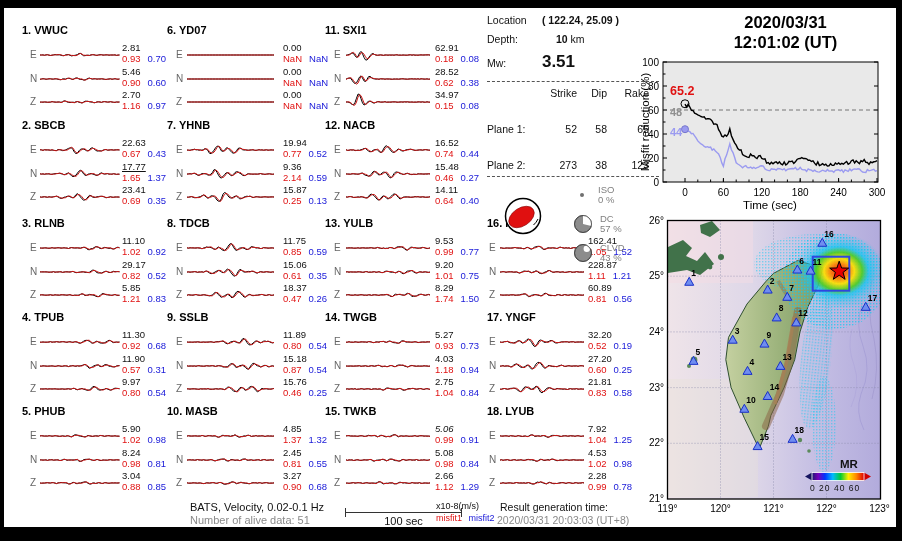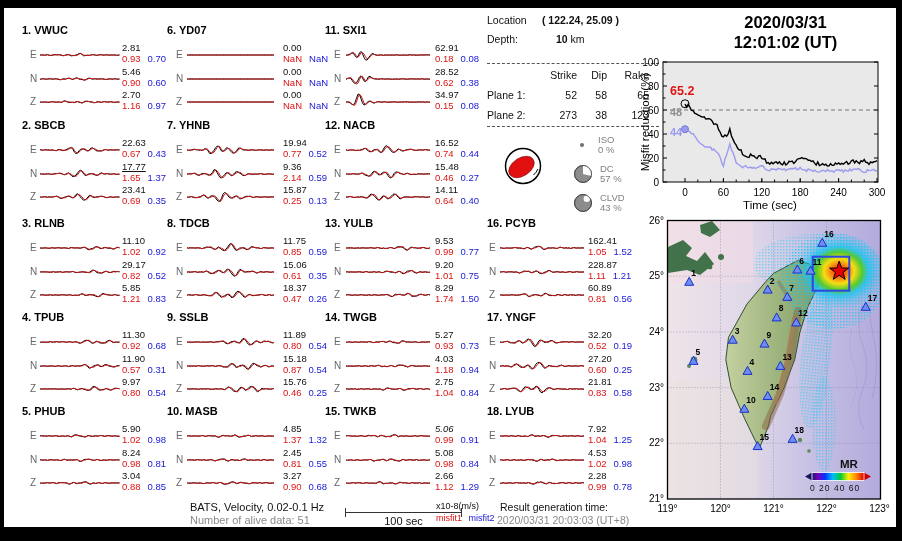--- a/index.html
+++ b/index.html
@@ -15,22 +15,22 @@
   .m1{color:#e01212;}
   .m2{color:#1818d8;margin-left:7px;}
   .dt{left:693px;top:12px;width:185px;text-align:center;color:#000;}
   .dt div{font-size:16.5px;font-weight:bold;line-height:20px;}
   .bf{left:487px;top:14px;width:172px;font-size:10.5px;color:#111;}
   .bf-title{font-size:12.5px;font-weight:bold;margin-bottom:10px;}
   .bf-row{margin-bottom:7px;}
   .bf-label{display:inline-block;width:52px;}
   .bf-vb{font-weight:bold;}
   .mw-val{font-size:17px;font-weight:bold;}
-  .bf-table{border-top:1px dashed #555;border-bottom:1px dashed #555;padding:5px 0;margin-top:18px;
-            display:grid;grid-template-columns:56px 42px 30px 42px;row-gap:8px;}
+  .bf-table{border-top:1px dashed #555;border-bottom:1px dashed #555;padding:5px 0;margin-top:9px;
+            display:grid;grid-template-columns:56px 42px 30px 42px;row-gap:24px;}
   .bf-table .num,.bf-th{text-align:right;padding-right:8px;}
   .bf-ball-row{display:flex;margin-top:9px;}
   .decomp{margin-left:26px;margin-top:-6px;}
   .decomp-row{display:flex;align-items:center;height:29px;color:#808080;font-size:9.5px;line-height:10px;}
   .decomp-row svg{margin-right:7px;flex:none;}
   .f-sm{font-size:9px;white-space:nowrap;}
   .gray{color:#8a8a8a;}
   .sb{background:#333;}
   .ticklabel{font-size:10px;color:#000;white-space:nowrap;}
 </style>
@@ -479,20 +479,24 @@
 
     <div class="abs bf">
       <div class="bf-row">
         <span class="bf-label">Location</span>
         <span class="bf-vb">( 122.24,  25.09 )</span>
       </div>
       <div class="bf-row">
         <span class="bf-label">Depth:</span>
         <span style="margin-left:14px"><span class="bf-vb">10</span>
         <span>km</span></span>
+      </div>
+      <div class="bf-row">
+        <span class="bf-label">Mw:</span>
+        <span class="mw-val">3.51</span>
       </div>
       <div class="bf-table">
         <span></span>
         <span class="bf-th">Strike</span>
         <span class="bf-th">Dip</span>
         <span class="bf-th">Rake</span>
         <span>Plane 1:</span>
         <span class="num">52</span>
         <span class="num">58</span>
         <span class="num">65</span>

